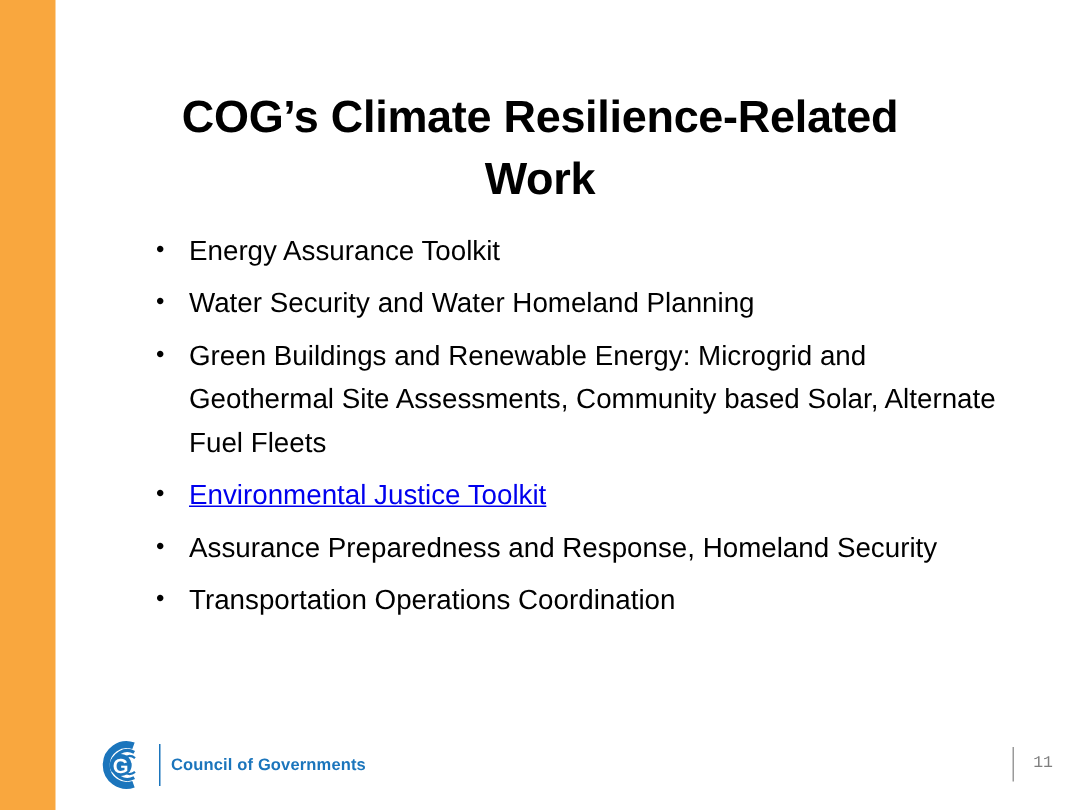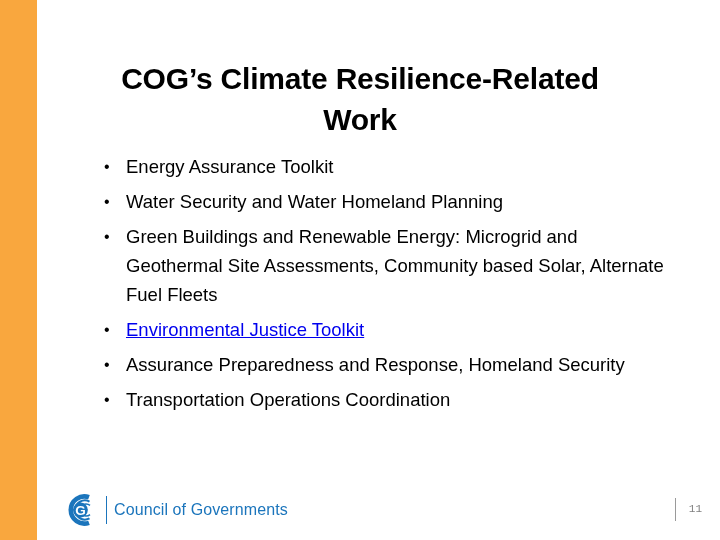--- a/index.html
+++ b/index.html
@@ -93,23 +93,23 @@
     flex-direction: column;
     justify-content: center;
   }
   #logo-line-1 {
     font-size: 11.5px;
     color: #4a96d2;
     line-height: 14px;
     letter-spacing: 0.1px;
   }
   #logo-line-2 {
-    font-size: 16px;
+    font-size: 11px;
     color: #1b75bc;
-    font-weight: normal;
+    font-weight: bold;
     line-height: 14px;
     letter-spacing: 0.1px;
   }
   #page-number-group {
     position: absolute;
     right: 18px;
     top: 496px;
     display: flex;
     align-items: center;
     height: 26px;

